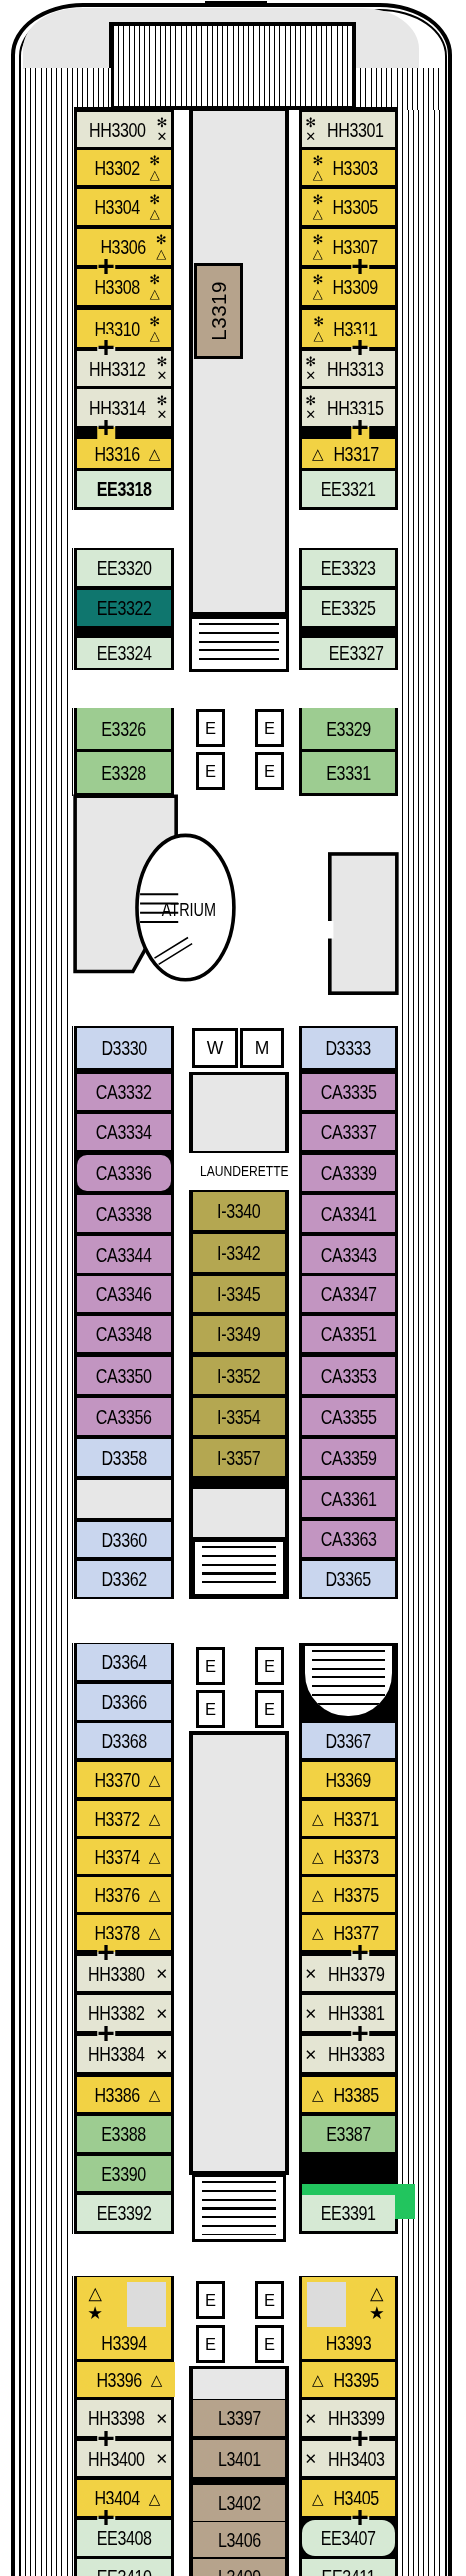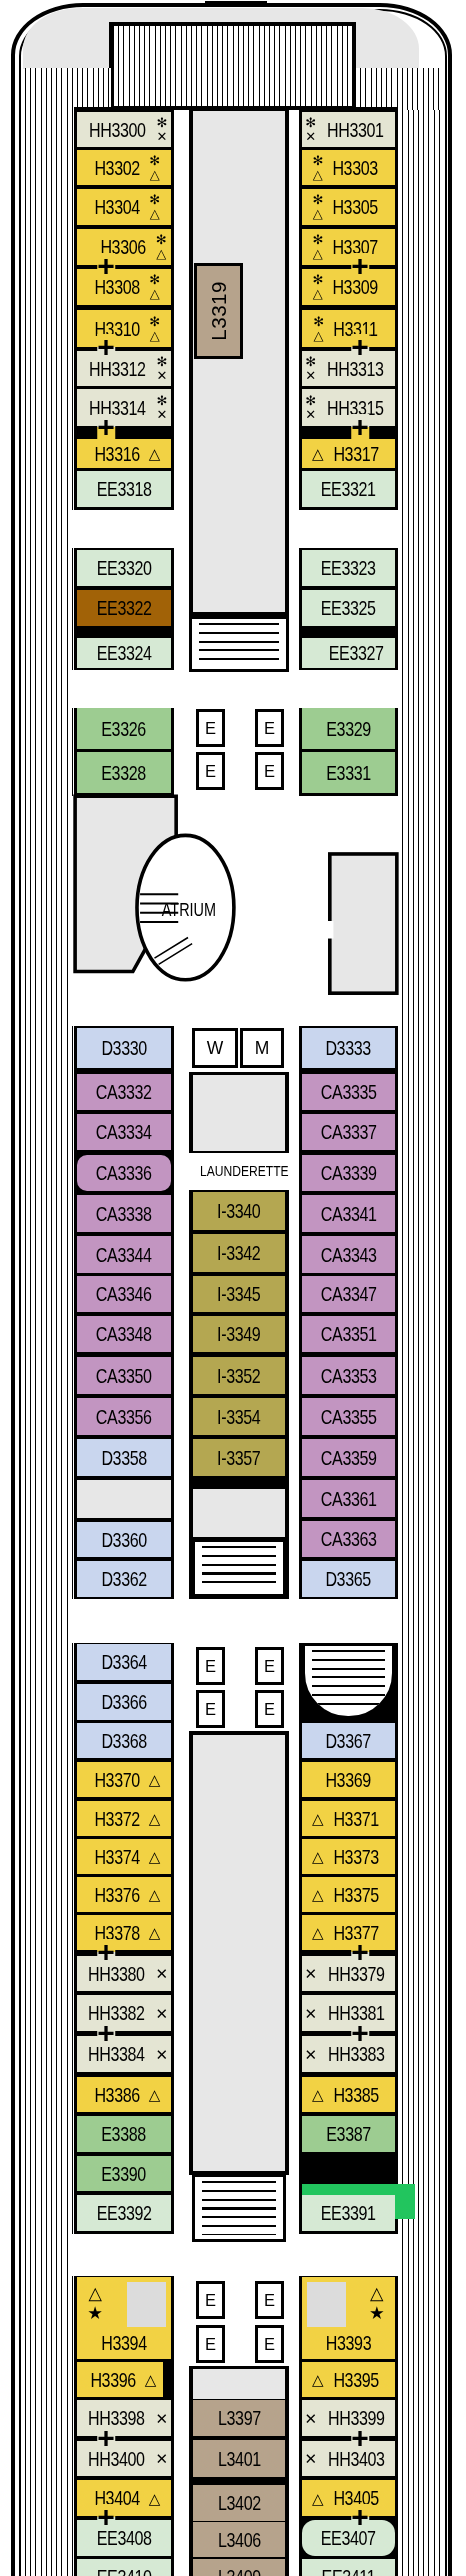--- a/index.html
+++ b/index.html
@@ -147,27 +147,27 @@
         <div class="lbl">HH3314</div>
         <div class="symstack">
           <span>✻</span>
           <span>✕</span>
         </div>
       </div>
       <div class="cab" style="left: 77px; top: 439px; width: 94px; height: 29px; background: rgb(242, 210, 68);">
         <div class="lbl">H3316</div>
         <div class="sym1"><span>△</span></div>
       </div>
-      <div class="cab" style="left: 77px; top: 471px; width: 94px; height: 36px; background: rgb(214, 233, 212);">
+      <div class="cab" style="left: 77px; top: 471px; width: 94px; height: 36px; background: rgb(214, 233, 212); font-weight: bold;">
         <div class="lbl">EE3318</div>
       </div>
       <div class="cab" style="left: 77px; top: 550px; width: 94px; height: 36px; background: rgb(214, 233, 212);">
         <div class="lbl">EE3320</div>
       </div>
-      <div class="cab" style="left: 77px; top: 590px; width: 94px; height: 36px; background: #a16207;">
+      <div class="cab" style="left: 77px; top: 590px; width: 94px; height: 36px; background: #0f766e;">
         <div class="lbl">EE3322</div>
       </div>
       <div class="cab" style="left: 77px; top: 638px; width: 94px; height: 30px; background: rgb(214, 233, 212);">
         <div class="lbl">EE3324</div>
       </div>
       <div class="cab" style="left: 77px; top: 708px; width: 94px; height: 41px; background: rgb(157, 204, 145);">
         <div class="lbl">E3326</div>
       </div>
       <div class="cab" style="left: 77px; top: 752px; width: 94px; height: 41px; background: rgb(157, 204, 145);">
         <div class="lbl">E3328</div>
@@ -269,21 +269,21 @@
         <div class="lbl">EE3392</div>
       </div>
       <div class="cab tall" style="left: 77px; top: 2277px; width: 94px; height: 82px; background: rgb(242, 210, 68);">
         <div class="symstack" style="font-size: 17.5px; left: 10.3px;">
           <span>△</span>
           <span>★</span>
         </div>
         <div class="inset" style="right: 5.2px;"></div>
         <div class="lbl">H3394</div>
       </div>
-      <div class="cab" style="left: 77px; top: 2362px; width: 86px; height: 35px; background: rgb(242, 210, 68);">
+      <div class="cab" style="left: 77px; top: 2362px; width: 98px; height: 35px; background: rgb(242, 210, 68);">
         <div class="lbl">H3396</div>
         <div class="sym1"><span>△</span></div>
       </div>
       <div class="cab" style="left: 77px; top: 2400px; width: 94px; height: 36px; background: rgb(228, 229, 211);">
         <div class="lbl">HH3398</div>
         <div class="sym1"><span>✕</span></div>
       </div>
       <div class="cab" style="left: 77px; top: 2441px; width: 94px; height: 35px; background: rgb(228, 229, 211);">
         <div class="lbl">HH3400</div>
         <div class="sym1"><span>✕</span></div>

